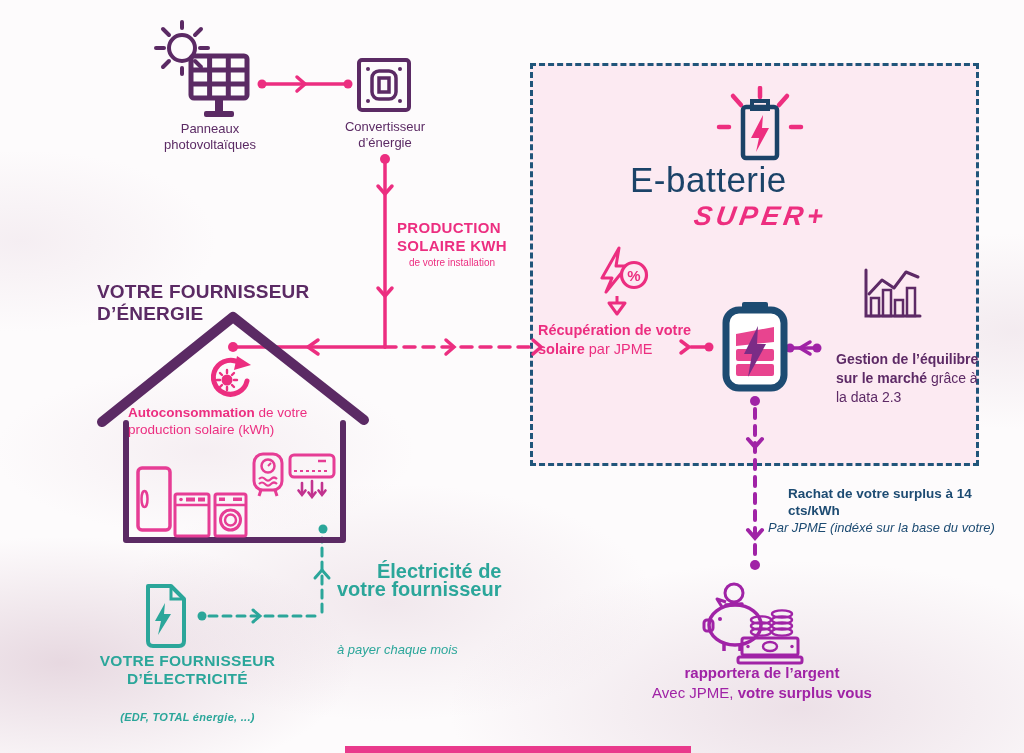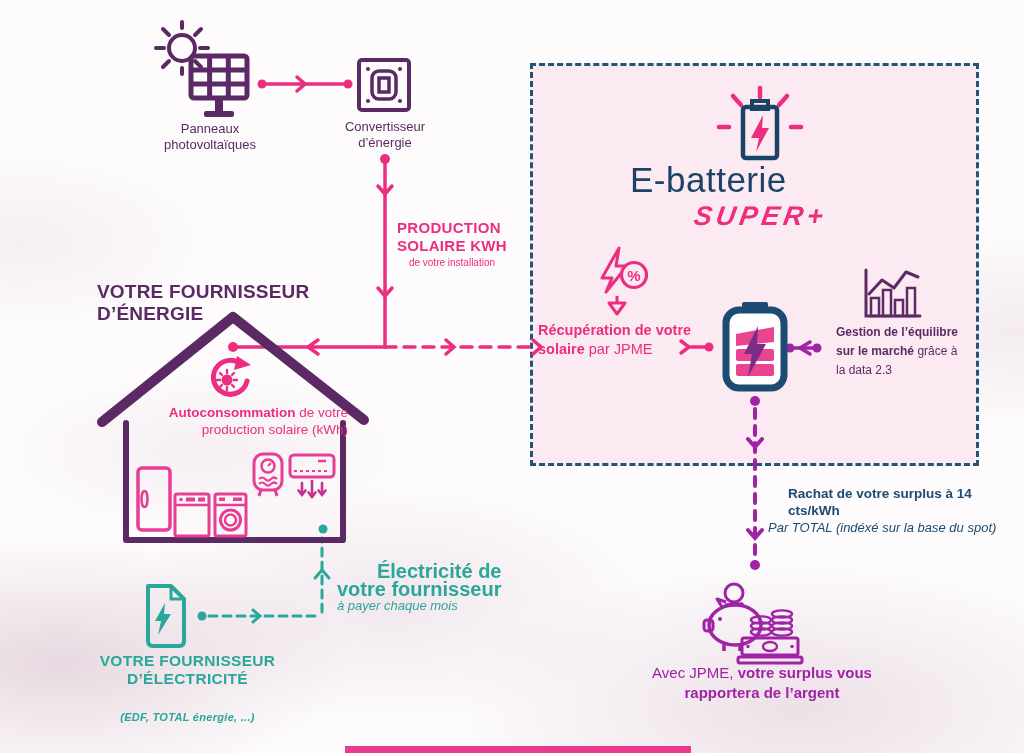--- a/index.html
+++ b/index.html
@@ -23,33 +23,33 @@
   .ebox{ position:absolute; left:530px; top:63px; width:449px; height:403px;
          background:#fceaf2; border:3px dashed #20557a; }
 
   
   .purple-title{ color:#5b2a64; font-weight:800; font-size:19px; line-height:22px; letter-spacing:.2px;}
   .icon-label{ color:#5b2a64; font-weight:400; font-size:13px; line-height:16px; text-align:center; }
   .pink-b{ color:#ec2e80; font-weight:800; }
   .pink-r{ color:#ec2e80; font-weight:400; }
   .prod{ font-size:15px; line-height:18px; letter-spacing:.3px; }
   .prod .sub{ font-size:10px; line-height:16px; letter-spacing:0;text-align:center; }
-  .auto-text{ width:220px; text-align:right; font-size:13.5px; line-height:17px; color:#ec2e80; }
+  .auto-text{ width:220px; text-align:left; font-size:13.5px; line-height:17px; color:#ec2e80; }
   .auto-text b{ font-weight:800; }
   .teal-b{ color:#2ba69a; font-weight:800; }
-  .teal-i{ color:#2ba69a; font-style:italic; }
+  .teal-i{ color:#2ba69a; font-style:italic;margin-top:44px; }
   .supplier-title{ width:235px; text-align:center; font-size:15.5px; line-height:18px; letter-spacing:.3px; }
   .elec-note{ font-size:20px; line-height:18px;text-align:right; }
   .brand{ width:260px; text-align:left; color:#1b4368; font-weight:400; font-size:35px; letter-spacing:.5px; }
   .brand-sub{ width:260px; text-align:center; }
   .brand-sub span{ display:inline-block; transform:skewX(-9deg); color:#ed2e7f; font-weight:800;
                    font-style:italic; font-size:27px; letter-spacing:4px; }
   .recovery{ width:212px; font-size:14.5px; line-height:19px; color:#ec2e80; }
   .recovery b{ font-weight:800; }
-  .mgmt{ width:155px; font-size:12px; line-height:19px; color:#5d2a66; }
+  .mgmt{ width:155px; font-size:14px; line-height:19px; color:#5d2a66;margin-top:27px; }
   .mgmt b{ font-weight:800; }
   .buyback{ color:#1d4b72; font-size:13.5px; line-height:17px; }
   .buyback .l1{ font-weight:800;padding-left:20px; }
   .buyback .l2{ font-style:italic; font-size:13px; }
   .payout{ width:228px; text-align:center; color:#a023a6; font-size:15px; line-height:20px; }
   .payout b{ font-weight:800; }
   .bottombar{ position:absolute; left:345px; top:746px; width:346px; height:8px; background:#e93a8c; }
 </style>
 </head>
 <body>
@@ -322,21 +322,21 @@
   <div class="abs mgmt" style="left:836px;top:323px">
     <div><b>Gestion de l’équilibre</b></div>
     <div>
       <b>sur le marché</b><span> grâce à</span>
     </div>
     <div>la data 2.3</div>
   </div>
 
   <div class="abs buyback" style="left:768px;top:485px">
     <div class="l1">Rachat de votre surplus à 14 cts/kWh</div>
-    <div class="l2">Par TOTAL (indéxé sur la base du spot)</div>
+    <div class="l2">Par JPME (indéxé sur la base du votre)</div>
   </div>
 
   <svg class="abs" style="left:698px;top:580px" width="108" height="86" viewBox="0 0 108 86">
     <circle cx="36" cy="13" r="9" fill="none" stroke="#a023a6" stroke-width="3"></circle>
     <line x1="28" y1="25" x2="44" y2="24" stroke="#a023a6" stroke-width="3.5" stroke-linecap="round"></line>
     <ellipse cx="37" cy="45" rx="26" ry="20" fill="none" stroke="#a023a6" stroke-width="3.5"></ellipse>
     <path d="M24 27 l-5 -8 l9 3" fill="none" stroke="#a023a6" stroke-width="3" stroke-linejoin="round"></path>
     <rect x="6" y="40" width="9" height="11" rx="3" fill="none" stroke="#a023a6" stroke-width="3"></rect>
     <circle cx="22" cy="39" r="2" fill="#a023a6"></circle>
     <line x1="26" y1="64" x2="26" y2="71" stroke="#a023a6" stroke-width="3.5"></line>
@@ -351,20 +351,20 @@
         <ellipse cx="84" cy="52" rx="10" ry="3.6"></ellipse>
     </g>
     <rect x="44" y="58" width="56" height="17" rx="2" fill="none" stroke="#a023a6" stroke-width="3"></rect>
     <ellipse cx="72" cy="66.5" rx="7" ry="4.5" fill="none" stroke="#a023a6" stroke-width="2.4"></ellipse>
     <circle cx="50" cy="66.5" r="1.7" fill="#a023a6"></circle>
     <circle cx="94" cy="66.5" r="1.7" fill="#a023a6"></circle>
     <rect x="40" y="77" width="64" height="6" rx="2" fill="none" stroke="#a023a6" stroke-width="3"></rect>
   </svg>
 
   <div class="abs payout" style="left:648px;top:663px">
+    <div><b>rapportera de l’argent</b></div>
     <div>
       <span>Avec JPME,</span><b> votre surplus vous</b>
     </div>
-    <div><b>rapportera de l’argent</b></div>
   </div>
 
   <div class="bottombar"></div>
 </div>
 
 </body></html>

